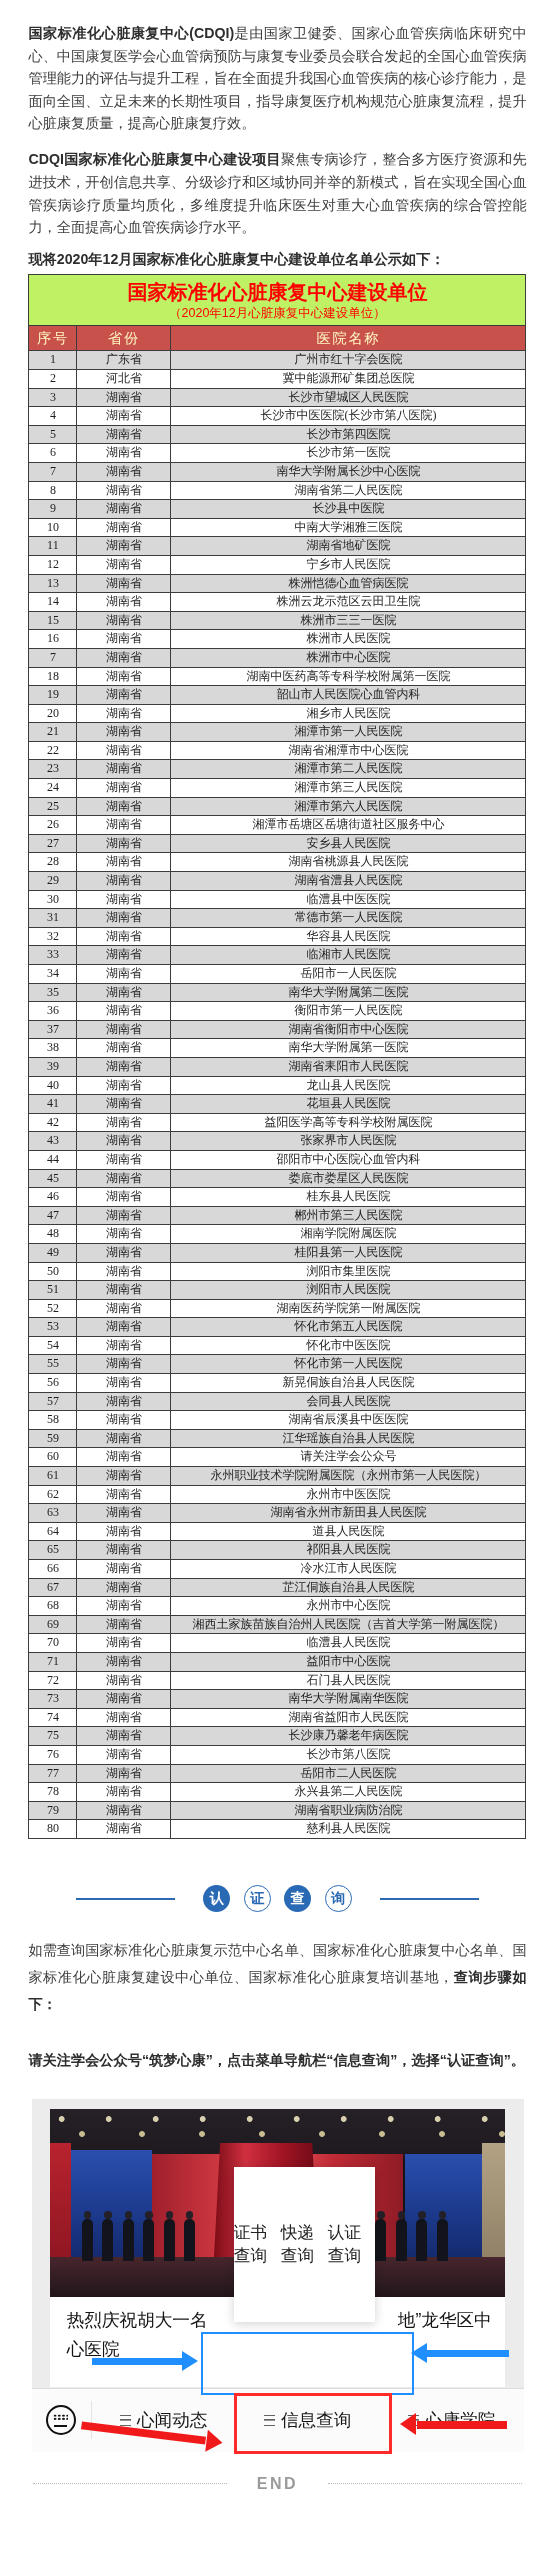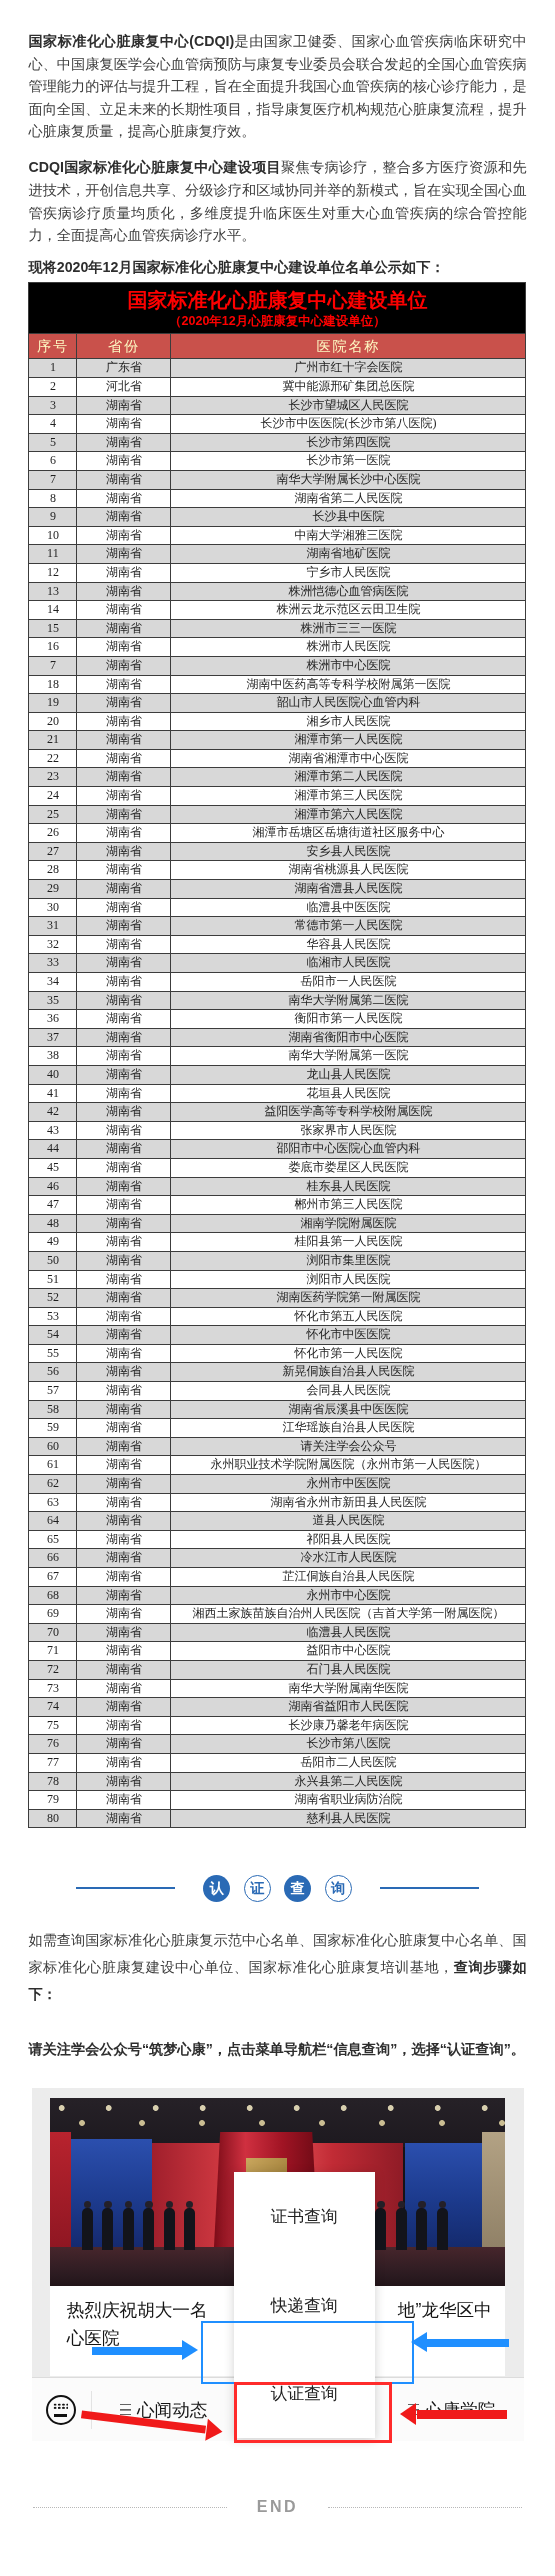--- a/index.html
+++ b/index.html
@@ -1,30 +1,30 @@
 <!DOCTYPE html>
 <html style="font-size:13.4px"><head>
 <meta charset="utf-8">
 <style>
   html,body{margin:0;padding:0;background:#ffffff;}
   body{width:555px;height:2576px;overflow:hidden;position:relative;
        font-family:"Liberation Sans","DejaVu Sans",sans-serif;color:#3d3d3d;}
   .wrap{padding:22px 28.4px 0 28.4px;}
-  p.intro{font-size:14.2px;line-height:22.6px;margin:8px 0 0 0;text-align:justify;}
+  p.intro{font-size:14.2px;line-height:22.6px;margin:0 0 0 0;text-align:justify;}
   p.intro + p.intro{margin-top:13.4px;}
   .lead{font-weight:bold;color:#2e2e2e;}
   p.announce{font-size:14.2px;font-weight:bold;color:#2e2e2e;margin:11.7px 0 5px 0;}
 
   
   table.units{border-collapse:collapse;width:498px;table-layout:fixed;}
   table.units td,table.units th{border:0.8px solid #3c3c3c;padding:0;text-align:center;vertical-align:middle;}
-  .title-cell{background:#000000;height:50px;}
+  .title-cell{background:#bef264;height:50px;}
   .tbl-title{color:#fe0000;font-size:20px;font-weight:bold;line-height:25px;
              font-family:"Liberation Sans","DejaVu Sans",sans-serif;}
-  .tbl-subtitle{color:#fe0000;font-size:12.5px;font-weight:bold;line-height:16.7px;text-align:center;}
+  .tbl-subtitle{color:#fe0000;font-size:12.5px;font-weight:normal;line-height:16.7px;text-align:center;}
   tr.head-row th{background:#c9514b;color:#fef9c3;font-weight:normal;
       font-family:"Liberation Serif","DejaVu Serif",serif;font-size:14.2px;height:24px;letter-spacing:1.7px;}
   col.c-no{width:48px;} col.c-prov{width:94px;} col.c-hosp{width:355px;}
   tbody.units-body td{height:17.6px;font-family:"Liberation Serif","DejaVu Serif",serif;
       font-size:12px;color:#1f1f1f;line-height:17.6px;overflow:hidden;white-space:nowrap;}
   tbody.units-body tr:nth-child(odd) td{background:#d8d8d8;}
   tbody.units-body tr:nth-child(even) td{background:#ffffff;}
 
   
   .cert-divider{margin-top:45px;display:flex;align-items:center;justify-content:center;height:30px;}
@@ -62,22 +62,22 @@
   .floor{position:absolute;left:0;bottom:0;width:100%;height:21%;
      background:linear-gradient(180deg,#47262c 0%,#2c1b21 70%,#221519 100%);}
   .person{position:absolute;bottom:19%;width:11px;height:42px;background:#13141b;border-radius:5px 5px 0 0;}
   .person::before{content:"";position:absolute;left:1.7px;top:-7.5px;width:7.5px;height:7.5px;border-radius:50%;background:#242028;}
 
   .caption{position:absolute;left:18.4px;top:198px;width:455px;height:90px;background:#ffffff;}
   .cap-line1{position:absolute;left:16.7px;top:11.7px;font-size:17.6px;color:#141414;}
   .cap-right{position:absolute;right:13.4px;top:11.7px;font-size:17.6px;color:#141414;}
   .cap-line2{position:absolute;left:16.7px;top:40px;font-size:17.6px;color:#141414;}
 
-  .popup{position:absolute;left:202px;top:84px;width:141px;height:266px;background:#ffffff;
-         box-shadow:0 1.7px 10px rgba(0,0,0,0.18);display:flex;flex-direction:column;z-index:4;}
+  .popup{position:absolute;left:202px;top:68px;width:141px;height:155px;background:#ffffff;
+         box-shadow:0 1.7px 10px rgba(0,0,0,0.18);display:flex;flex-direction:row;z-index:4;}
   .popup-item{flex:1;display:flex;align-items:center;justify-content:center;font-size:16.7px;color:#222222;}
 
   .blue-box{position:absolute;left:169px;top:233px;width:209px;height:59px;border:2.5px solid #1f8fff;z-index:6;background:transparent;}
 
   .menubar{position:absolute;left:0;top:289px;width:492px;height:63px;background:#fbfbfb;border-top:0.8px solid #dcdcdc;
            display:flex;align-items:center;z-index:2;}
   .kb-wrap{width:59px;display:flex;justify-content:center;align-items:center;border-right:0.8px solid #e3e3e3;height:38px;}
   .kb{width:30px;height:30px;border:2.5px solid #111;border-radius:50%;box-sizing:border-box;position:relative;}
   .kb i{position:absolute;left:5px;top:6.7px;width:15px;height:5.9px;
         background:radial-gradient(circle 1.3px,#111 0 1px,rgba(0,0,0,0) 1.3px);background-size:4.2px 3.3px;}
@@ -89,21 +89,21 @@
   .red-box{position:absolute;left:202px;top:294px;width:152px;height:55px;border:3.3px solid #ff2b2b;z-index:7;}
 
   .arr{position:absolute;height:7.5px;z-index:8;}
   .arr::after{content:"";position:absolute;right:-16px;top:-6.7px;border-left:16.7px solid;border-top:10px solid transparent;
               border-bottom:10px solid transparent;}
   .arr.blue{background:#1f8fff;} .arr.blue::after{border-left-color:#1f8fff;}
   .arr.red{background:#f01a1a;height:8.4px;} .arr.red::after{border-left-color:#f01a1a;top:-7.5px;border-top-width:11.7px;border-bottom-width:11.7px;right:-16.7px;}
   .flip{transform:scaleX(-1);}
 
   
-  .end-row{margin-top:59px;display:flex;align-items:center;justify-content:center;}
+  .end-row{margin-top:25px;display:flex;align-items:center;justify-content:center;}
   .end-line{width:194px;border-top:1.7px dotted #b9b9b9;height:0;}
   .end-label{margin:0 30px;color:#9a9a9a;font-size:16px;font-weight:bold;letter-spacing:2.5px;}
 </style>
 </head>
 <body>
 
 <div class="wrap">
 
   <p class="intro"><span class="lead">国家标准化心脏康复中心(CDQI)</span><span>是由国家卫健委、国家心血管疾病临床研究中心、中国康复医学会心血管病预防与康复专业委员会联合发起的全国心血管疾病管理能力的评估与提升工程，旨在全面提升我国心血管疾病的核心诊疗能力，是面向全国、立足未来的长期性项目，指导康复医疗机构规范心脏康复流程，提升心脏康复质量，提高心脏康复疗效。</span></p>
 
@@ -313,20 +313,25 @@
         </tr>
         <tr>
           <td>37</td>
           <td>湖南省</td>
           <td>湖南省衡阳市中心医院</td>
         </tr>
         <tr>
           <td>38</td>
           <td>湖南省</td>
           <td>南华大学附属第一医院</td>
+        </tr>
+        <tr>
+          <td>39</td>
+          <td>湖南省</td>
+          <td>湖南省耒阳市人民医院</td>
         </tr>
         <tr>
           <td>40</td>
           <td>湖南省</td>
           <td>龙山县人民医院</td>
         </tr>
         <tr>
           <td>41</td>
           <td>湖南省</td>
           <td>花垣县人民医院</td>

